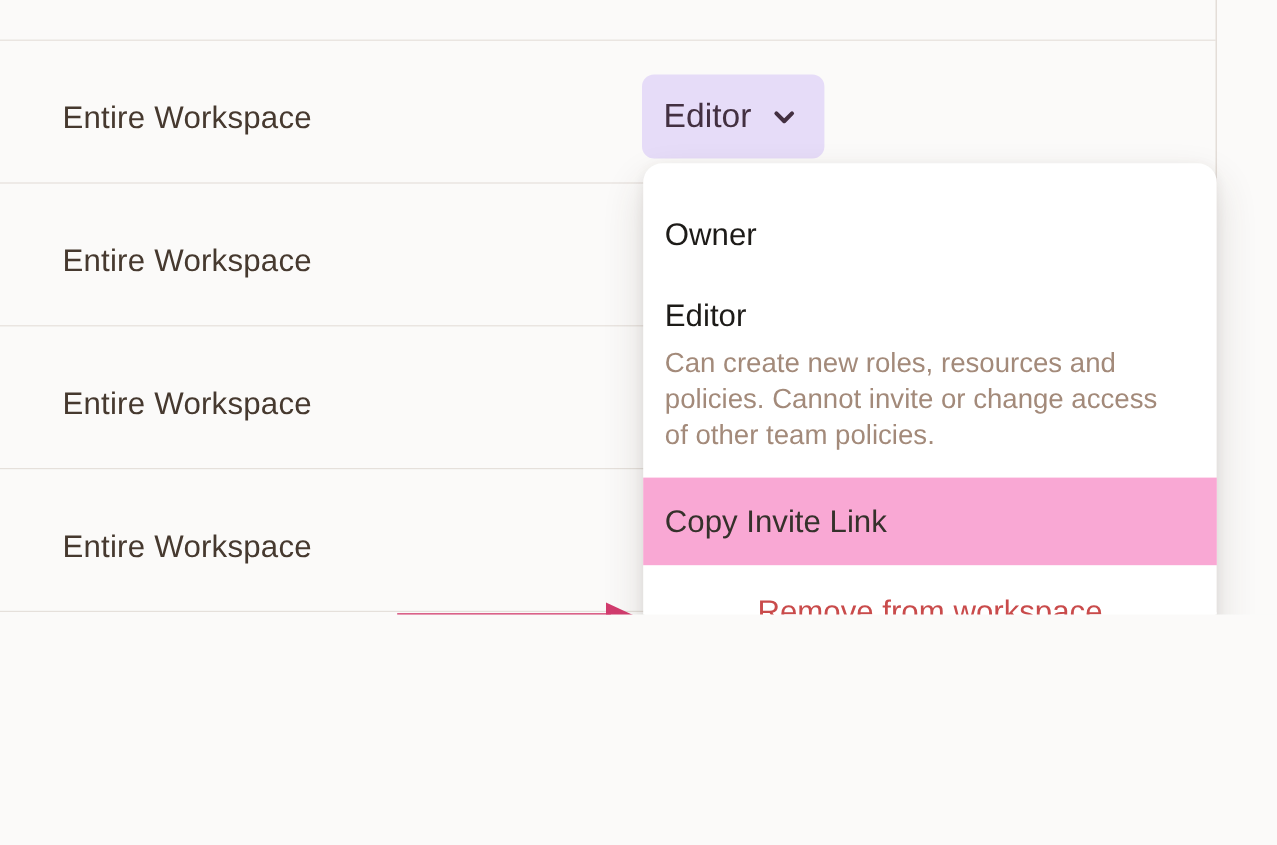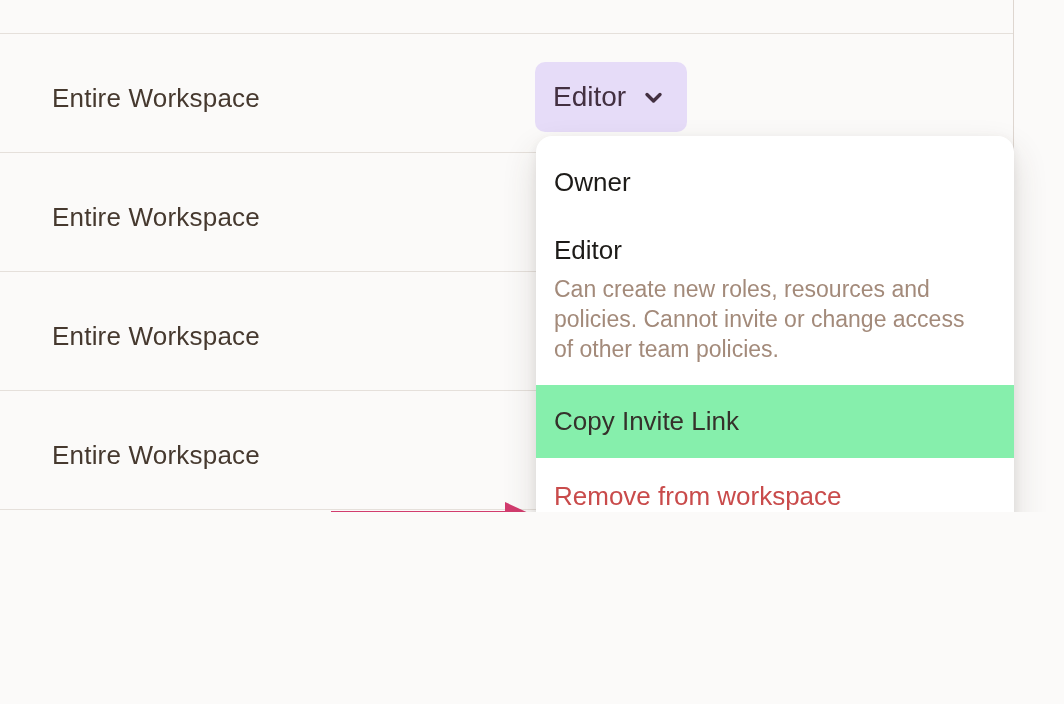--- a/index.html
+++ b/index.html
@@ -42,45 +42,46 @@
     font-size:28px;color:#433041;font-weight:500;
     font-family:"Liberation Sans", sans-serif;
   }
   .role-pill svg{display:block;}
   
   .menu{
     position:absolute;left:536px;top:136px;
     width:478px;height:502px;box-sizing:border-box;
     background:#ffffff;border-radius:16px;
     box-shadow:0 16px 34px rgba(70,55,45,.16), 0 3px 10px rgba(70,55,45,.08);
-    padding-top:30px;
+    padding-top:43px;
     z-index:10;
   }
   .role-section{padding:0 18px;margin-bottom:36px;}
   .role-section.last{margin-bottom:0;}
   .role-name{
     font-size:26px;line-height:32px;color:#1d1b18;
     font-weight:500;margin:0 0 8px 0;cursor:pointer;
   }
   .role-desc{
     font-size:23px;line-height:30px;color:#a38a7a;
     max-width:432px;margin:0;
   }
   .menu-action{
     font-size:26px;color:#35312b;cursor:pointer;
   }
   .menu-action.highlight{
     margin-top:21px;height:73px;
-    background:#86efac;
+    background:#f9a8d4;
     display:flex;align-items:center;
     padding:0 18px;
   }
   .menu-action.danger{
     padding:22px 18px 0 18px;line-height:32px;
     color:#c94b4b;
+    text-align:center;
   }
   
   .arrow{position:absolute;left:0;top:0;z-index:5;pointer-events:none;}
   .arrow-shaft{
     position:absolute;left:331px;top:511px;
     width:178px;height:8px;background:#d23c6e;
   }
   .arrow-head{
     position:absolute;left:505px;top:502px;
     width:0;height:0;

